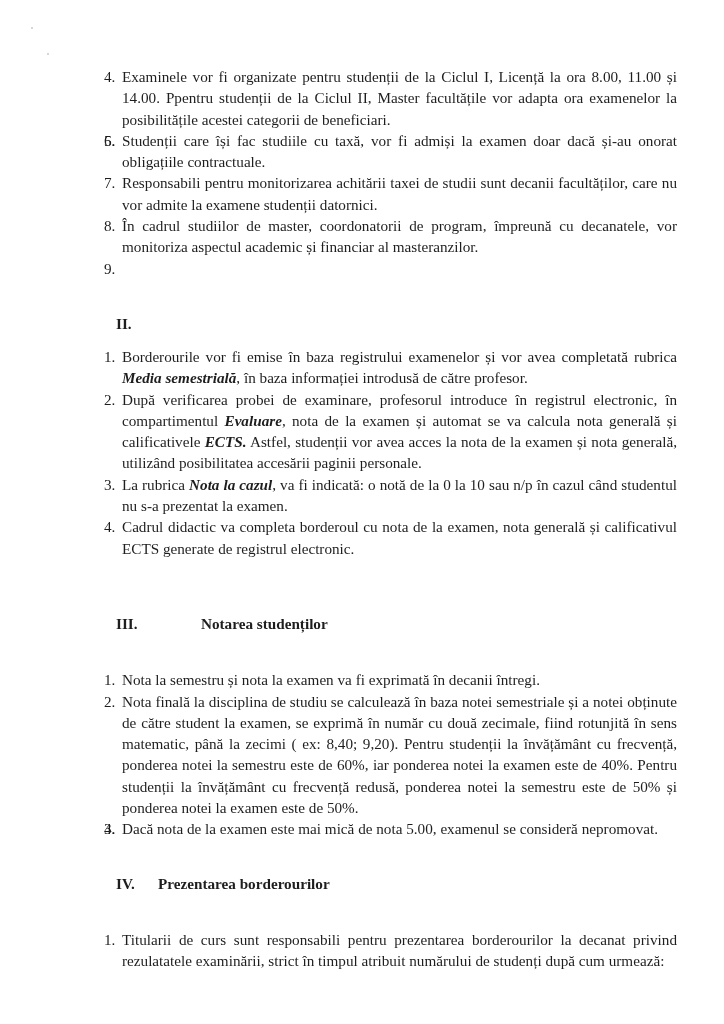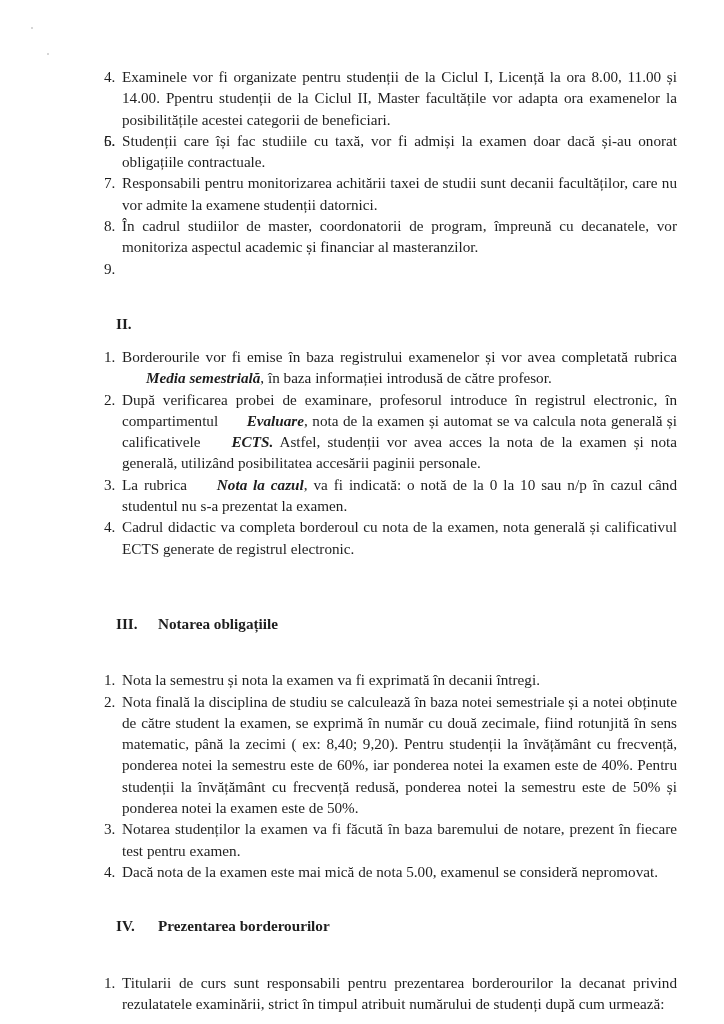--- a/index.html
+++ b/index.html
@@ -44,21 +44,21 @@
     margin: 12px;
   }
   .section-heading .roman {
     width: 42px;
     display: inline-block;
   }
   .gap-a { height: 43px; }
   .gap-c { height: 42px; }
   .gap-e { height: 23px; }
   .gap-f { height: 21px; }
-  b i, i b, .bi { font-weight: bold; font-style: italic; margin-left: 24px; }
+  b i, i b, .bi { font-weight: bold; font-style: italic; }
   .scan-dot {
     position: absolute;
     width: 2px;
     height: 2px;
     background: #c9c9c9;
     border-radius: 50%;
   }
 </style>
 </head>
 <body>
@@ -84,29 +84,29 @@
   </h2>
   <ol class="items">
     <li><span class="num">1.</span><span>Borderourile vor fi emise în baza registrului examenelor și vor avea completată rubrica </span><span class="bi">Media semestrială</span><span>, în baza informației introdusă de către profesor.</span></li>
     <li><span class="num">2.</span><span>După verificarea probei de examinare, profesorul introduce în registrul electronic, în compartimentul </span><span class="bi">Evaluare</span><span>, nota de la examen și automat se va calcula nota generală și calificativele </span><span class="bi">ECTS.</span><span> Astfel, studenții vor avea acces la nota de la examen și nota generală, utilizând posibilitatea accesării paginii personale.</span></li>
     <li><span class="num">3.</span><span>La rubrica </span><span class="bi">Nota la cazul</span><span>, va fi indicată: o notă de la 0 la 10 sau n/p în cazul când studentul nu s-a prezentat la examen.</span></li>
     <li><span class="num">4.</span><span>Cadrul didactic va completa borderoul cu nota de la examen, nota generală și calificativul ECTS generate de registrul electronic.</span></li>
   </ol>
 
   <div class="gap-c"></div>
 
-  <h2 class="section-heading" style="font-size:inherit;">
+  <h2 class="section-heading" style="font-size:inherit;gap:43px;">
     <span class="roman">III.</span>
-    <span>Notarea obligațiile</span>
+    <span>Notarea studenților</span>
   </h2>
   <div class="gap-e"></div>
   <ol class="items">
     <li><span class="num">1.</span><span>Nota la semestru și nota la examen va fi exprimată în decanii întregi.</span></li>
     <li><span class="num">2.</span><span>Nota finală la disciplina de studiu se calculează în baza notei semestriale și a notei obținute de către student la examen, se exprimă în număr cu două zecimale, fiind rotunjită în sens matematic, până la zecimi ( ex: 8,40; 9,20). Pentru studenții la învățământ cu frecvență, ponderea notei la semestru este de 60%, iar ponderea notei la examen este de 40%. Pentru studenții la învățământ cu frecvență redusă, ponderea notei la semestru este de 50% și ponderea notei la examen este de 50%.</span></li>
-    <li><span class="num">3.</span><span>Notarea studenților la examen va fi făcută în baza baremului de notare, prezent în fiecare test pentru examen.</span></li>
+    <li><span class="num">3.</span></li>
     <li><span class="num">4.</span><span>Dacă nota de la examen este mai mică de nota 5.00, examenul se consideră nepromovat.</span></li>
   </ol>
 
   <div class="gap-f"></div>
 
   <h2 class="section-heading" style="font-size:inherit;">
     <span class="roman">IV.</span>
     <span>Prezentarea borderourilor</span>
   </h2>
   <div class="gap-e"></div>

